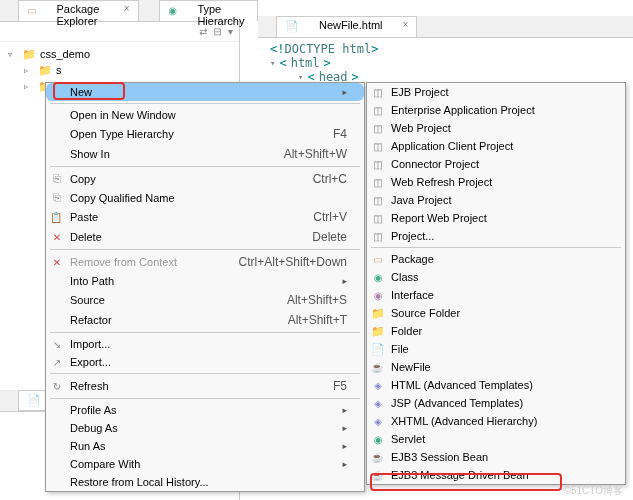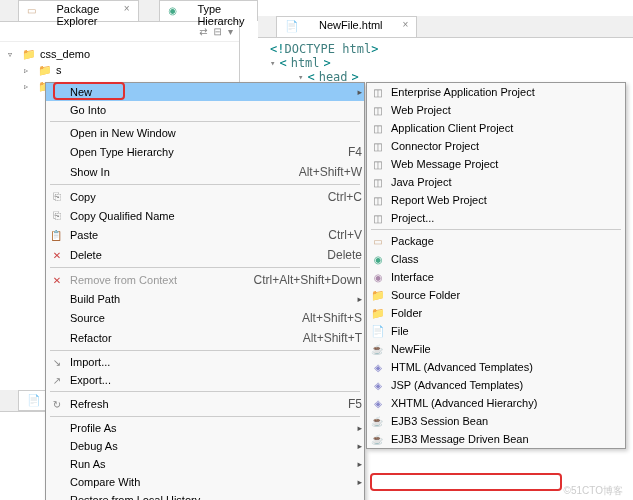--- a/index.html
+++ b/index.html
@@ -15,21 +15,21 @@
 .tree-sub { padding-left: 16px; }
 .triangle { font-size: 8px; color: #666; width: 10px; }
 .right-pane { position: absolute; left: 258px; top: 16px; width: 375px; height: 100px; }
 .code { padding: 4px 12px; font-family: Consolas, monospace; font-size: 12px; }
 .code .ln1 { color: #008080; }
 .code .tag { color: #3f7f7f; }
 .code .symbol { color: #008080; }
 .menu { position: absolute; background: #f8f8f8; border: 1px solid #999; box-shadow: 2px 2px 4px rgba(0,0,0,0.2); }
 .menu1 { left: 45px; top: 82px; width: 320px; }
 .menu2 { left: 366px; top: 82px; width: 260px; }
-.menu-item { display: flex; align-items: center; padding: 3px 2px 3px 24px; position: relative; cursor: default; }
+.menu-item { display: flex; align-items: center; padding: 3px 17px 3px 24px; position: relative; cursor: default; border-radius: 6px; }
 .menu-item.selected { background: #91c9f7; }
 .menu-item.disabled { color: #999; align-items: center; }
 .menu-item .shortcut { margin-left: auto; color: #555; font-size: 12px; }
 .menu-item .arrow { margin-left: auto; font-size: 9px; color: #555; }
 .menu-sep { height: 1px; background: #ccc; margin: 2px 4px; }
 .menu-icon { position: absolute; left: 4px; width: 14px; height: 14px; display: flex; align-items: center; justify-content: center; font-size: 11px; }
 .highlight-box { border: 2px solid #e03030; border-radius: 4px; position: absolute; pointer-events: none; }
 .hb1 { left: 53px; top: 82px; width: 72px; height: 18px; }
 .hb2 { left: 370px; top: 473px; width: 192px; height: 18px; }
 .bottom-tab { position: absolute; left: 0; top: 390px; width: 60px; }
@@ -125,23 +125,20 @@
       <span>Image</span>
     </div>
   </div>
 </div>
 
 <div class="menu menu1" id="menu1">
     <div class="menu-item selected">
       <span>New</span>
       <span class="arrow">▸</span>
     </div>
-    <div class="menu-item">
-      <span>Go Into</span>
-    </div>
     <div class="menu-sep"></div>
     <div class="menu-item">
       <span>Open in New Window</span>
     </div>
     <div class="menu-item">
       <span>Open Type Hierarchy</span>
       <span class="shortcut">F4</span>
     </div>
     <div class="menu-item">
       <span>Show In</span>
@@ -167,21 +164,21 @@
       <span>Delete</span>
       <span class="shortcut">Delete</span>
     </div>
     <div class="menu-sep"></div>
     <div class="menu-item disabled">
       <span class="menu-icon ic ic-delete"></span>
       <span>Remove from Context</span>
       <span class="shortcut">Ctrl+Alt+Shift+Down</span>
     </div>
     <div class="menu-item">
-      <span>Build Path</span>
+      <span>Into Path</span>
       <span class="arrow">▸</span>
     </div>
     <div class="menu-item">
       <span>Source</span>
       <span class="shortcut">Alt+Shift+S</span>
     </div>
     <div class="menu-item">
       <span>Refactor</span>
       <span class="shortcut">Alt+Shift+T</span>
     </div>
@@ -217,37 +214,41 @@
       <span>Compare With</span>
       <span class="arrow">▸</span>
     </div>
     <div class="menu-item">
       <span>Restore from Local History...</span>
     </div>
   </div>
 <div class="menu menu2" id="menu2">
     <div class="menu-item">
       <span class="menu-icon ic ic-box"></span>
+      <span>EJB Project</span>
+    </div>
+    <div class="menu-item">
+      <span class="menu-icon ic ic-box"></span>
       <span>Enterprise Application Project</span>
     </div>
     <div class="menu-item">
       <span class="menu-icon ic ic-box"></span>
       <span>Web Project</span>
     </div>
     <div class="menu-item">
       <span class="menu-icon ic ic-box"></span>
       <span>Application Client Project</span>
     </div>
     <div class="menu-item">
       <span class="menu-icon ic ic-box"></span>
       <span>Connector Project</span>
     </div>
     <div class="menu-item">
       <span class="menu-icon ic ic-box"></span>
-      <span>Web Message Project</span>
+      <span>Web Refresh Project</span>
     </div>
     <div class="menu-item">
       <span class="menu-icon ic ic-box"></span>
       <span>Java Project</span>
     </div>
     <div class="menu-item">
       <span class="menu-icon ic ic-box"></span>
       <span>Report Web Project</span>
     </div>
     <div class="menu-item">
@@ -289,20 +290,24 @@
     </div>
     <div class="menu-item">
       <span class="menu-icon ic ic-xml"></span>
       <span>JSP (Advanced Templates)</span>
     </div>
     <div class="menu-item">
       <span class="menu-icon ic ic-xml"></span>
       <span>XHTML (Advanced Hierarchy)</span>
     </div>
     <div class="menu-item">
+      <span class="menu-icon ic ic-class"></span>
+      <span>Servlet</span>
+    </div>
+    <div class="menu-item">
       <span class="menu-icon ic ic-bean"></span>
       <span>EJB3 Session Bean</span>
     </div>
     <div class="menu-item">
       <span class="menu-icon ic ic-bean"></span>
       <span>EJB3 Message Driven Bean</span>
     </div>
   </div>
 
 <div class="highlight-box hb1"></div>

